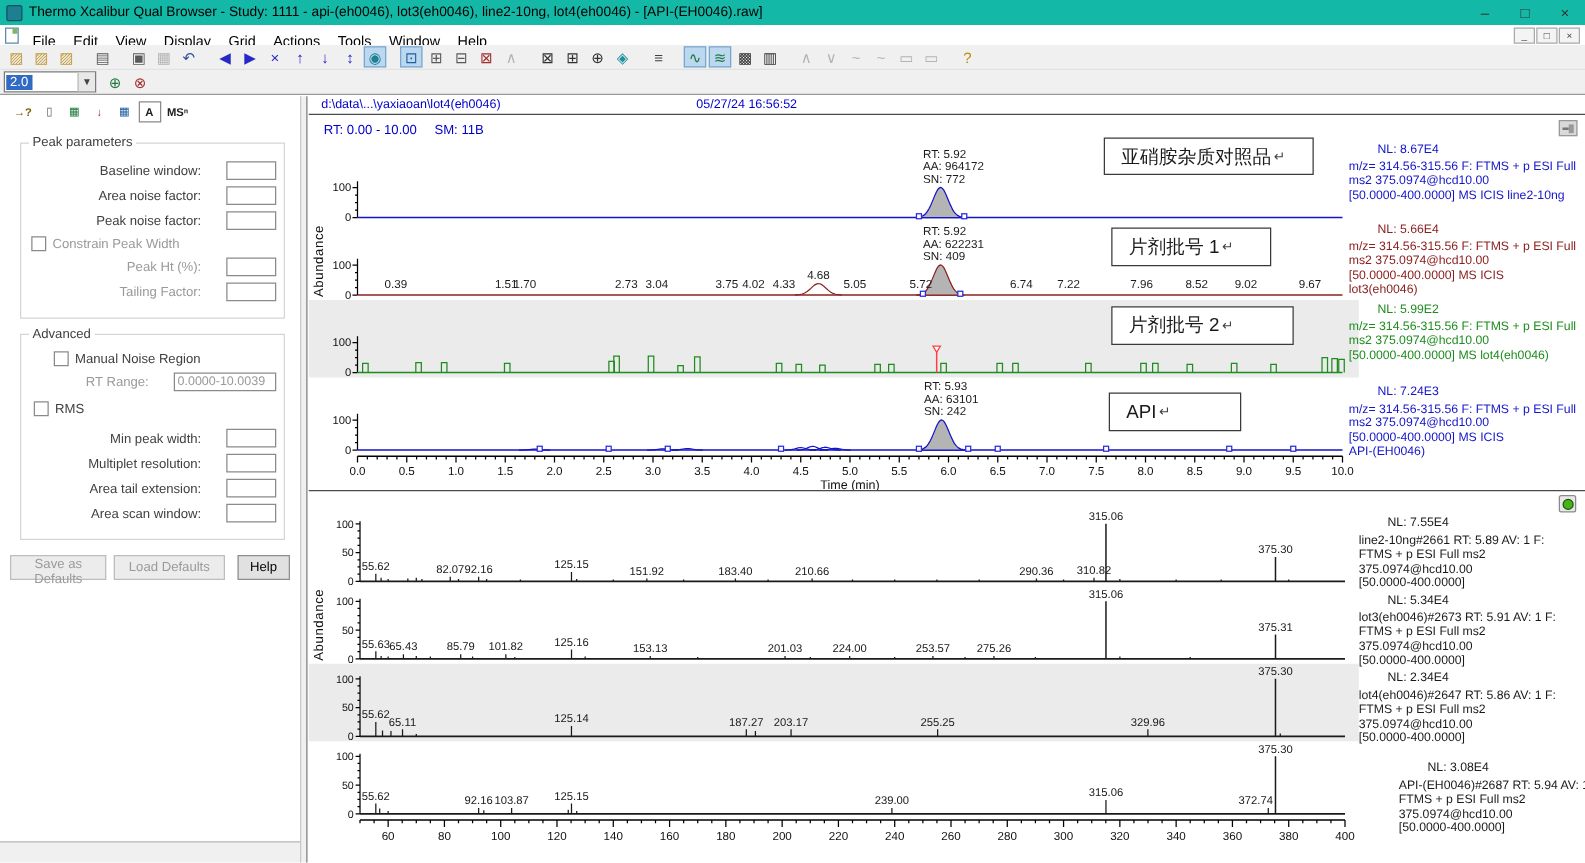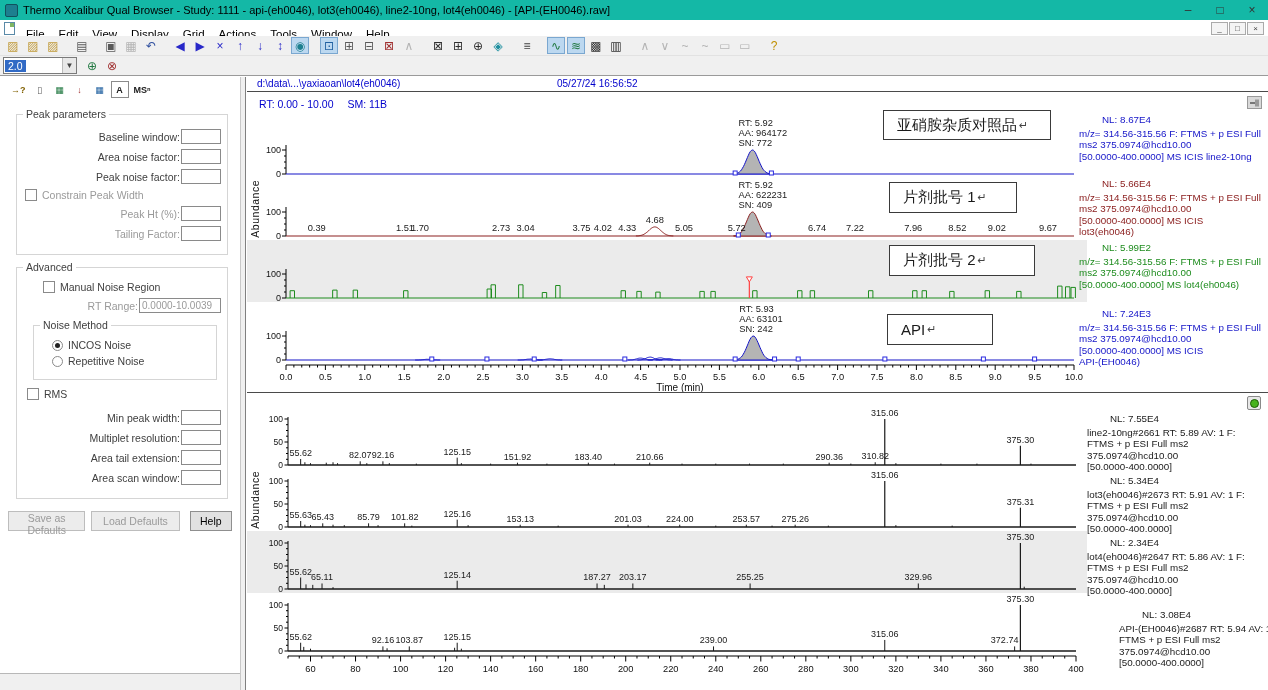--- a/index.html
+++ b/index.html
@@ -46,21 +46,21 @@
   .tab-icon { min-width:18px; height:17px; padding:0 2px; display:flex; align-items:center; justify-content:center;
     font-size:9px; font-weight:bold; border:1px solid transparent; cursor:default; }
   .tab-icon.active { background:#fff; border:1px solid #8a8a8a; box-shadow:inset 1px 1px 0 #fff; }
   .check-row { display:flex; align-items:center; gap:5px; margin:4px 0 4px 20px; }
   .checkbox { width:12px; height:12px; background:#fff; border:1px solid #8a8a8a; flex:none; }
   .radio { width:11px; height:11px; background:#fff; border:1px solid #8a8a8a; border-radius:50%; flex:none; position:relative; }
   .radio.on::after { content:""; position:absolute; left:2px; top:2px; width:5px; height:5px; background:#222; border-radius:50%; }
   .gray { color:#9a9a9a; }
   fieldset { border:1px solid #d5d5d5; margin:6px 12px 0 16px; padding:4px 6px 8px 6px; }
   legend { font-size:10.5px; padding:0 3px; color:#404040; }
-  .frow { display:flex; align-items:center; justify-content:flex-end; margin:5px 0; gap:1px; }
+  .frow { display:flex; align-items:center; justify-content:flex-end; margin:5px 0; gap:20px; }
   .frow label { text-align:right; }
   .tinput { width:40px; height:15px; border:1px solid #8a8a8a; background:#fff; font-size:10px; padding:0 2px;
     font-family:inherit; }
   .winput { width:82px; }
   #apply-row { display:flex; align-items:center; margin:6px 12px 2px 20px; }
   #apply-btn { margin-left:auto; width:56px; height:18px; background:#d6d6d6; border:1px solid #bdbdbd;
     color:#8f8f8f; font-size:10.5px; }
   .btn { height:20px; background:#e1e1e1; border:1px solid #8f8f8f; font-size:10.5px; font-family:inherit; }
   .btn:disabled,.btn.disabled { color:#9a9a9a; border-color:#bdbdbd; background:#ececec; }
   #panel-buttons { display:flex; gap:6px; margin:12px 8px 0 8px; }
@@ -223,31 +223,20 @@
   <fieldset>
     <legend>Advanced</legend>
     <div class="check-row">
         <span class="checkbox"></span>
         <span>Manual Noise Region</span>
       </div>
     <div class="frow">
         <label class="gray">RT Range:</label>
         <input class="tinput winput" disabled="" style="color: rgb(154, 154, 154);" value="0.0000-10.0039">
       </div>
-    <fieldset style="margin:6px 4px 0 10px;">
-      <legend>Noise Method</legend>
-      <div class="check-row" style="margin-left:12px;">
-          <span class="radio on"></span>
-          <span>INCOS Noise</span>
-        </div>
-      <div class="check-row" style="margin-left:12px;">
-          <span class="radio"></span>
-          <span>Repetitive Noise</span>
-        </div>
-    </fieldset>
     <div class="check-row" style="margin-left:4px; margin-top:8px;">
         <span class="checkbox"></span>
         <span>RMS</span>
       </div>
     <div class="frow" style="margin-top:10px;">
         <label>Min peak width:</label>
         <input class="tinput" style="">
       </div>
     <div class="frow">
         <label>Multiplet resolution:</label>

